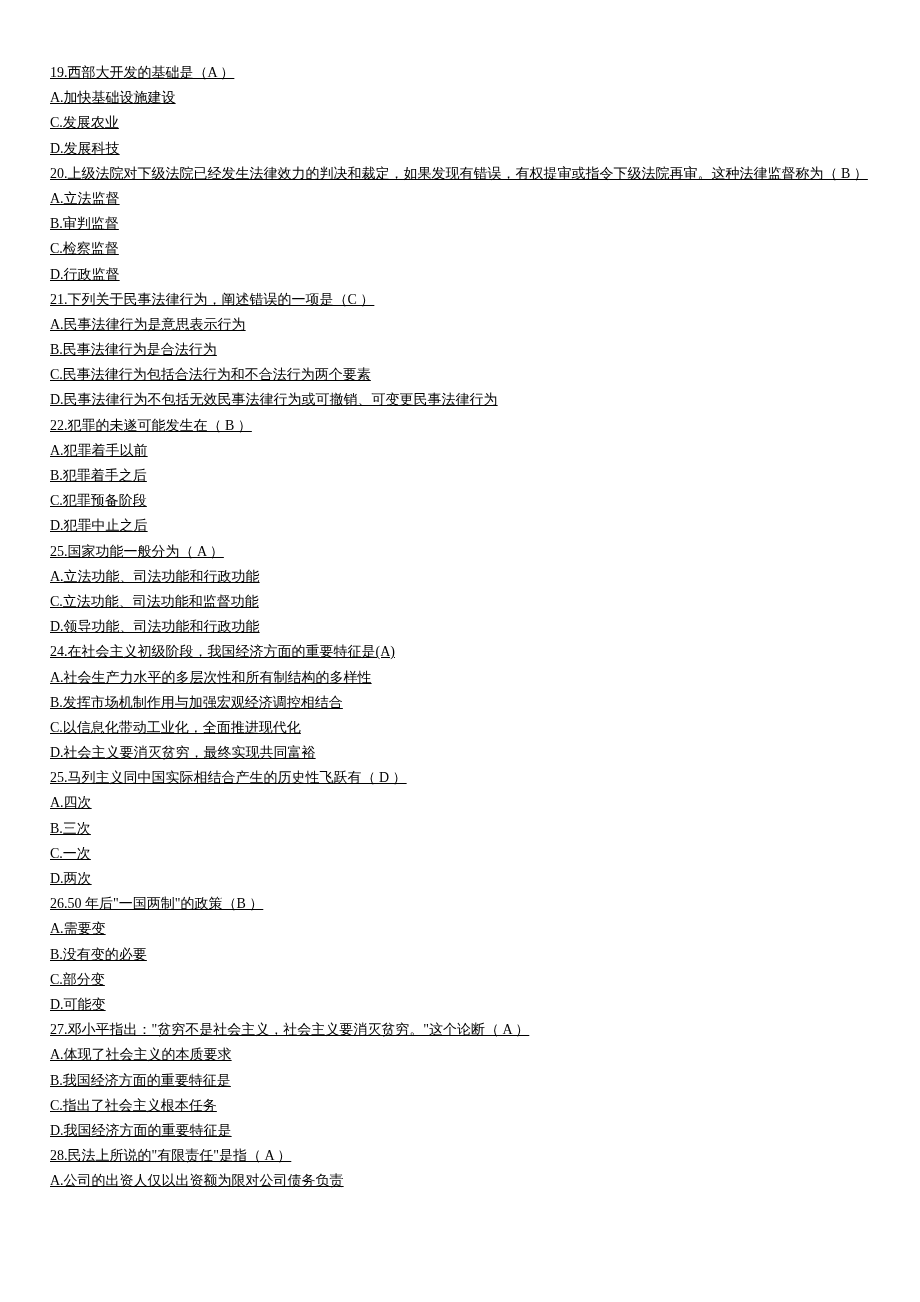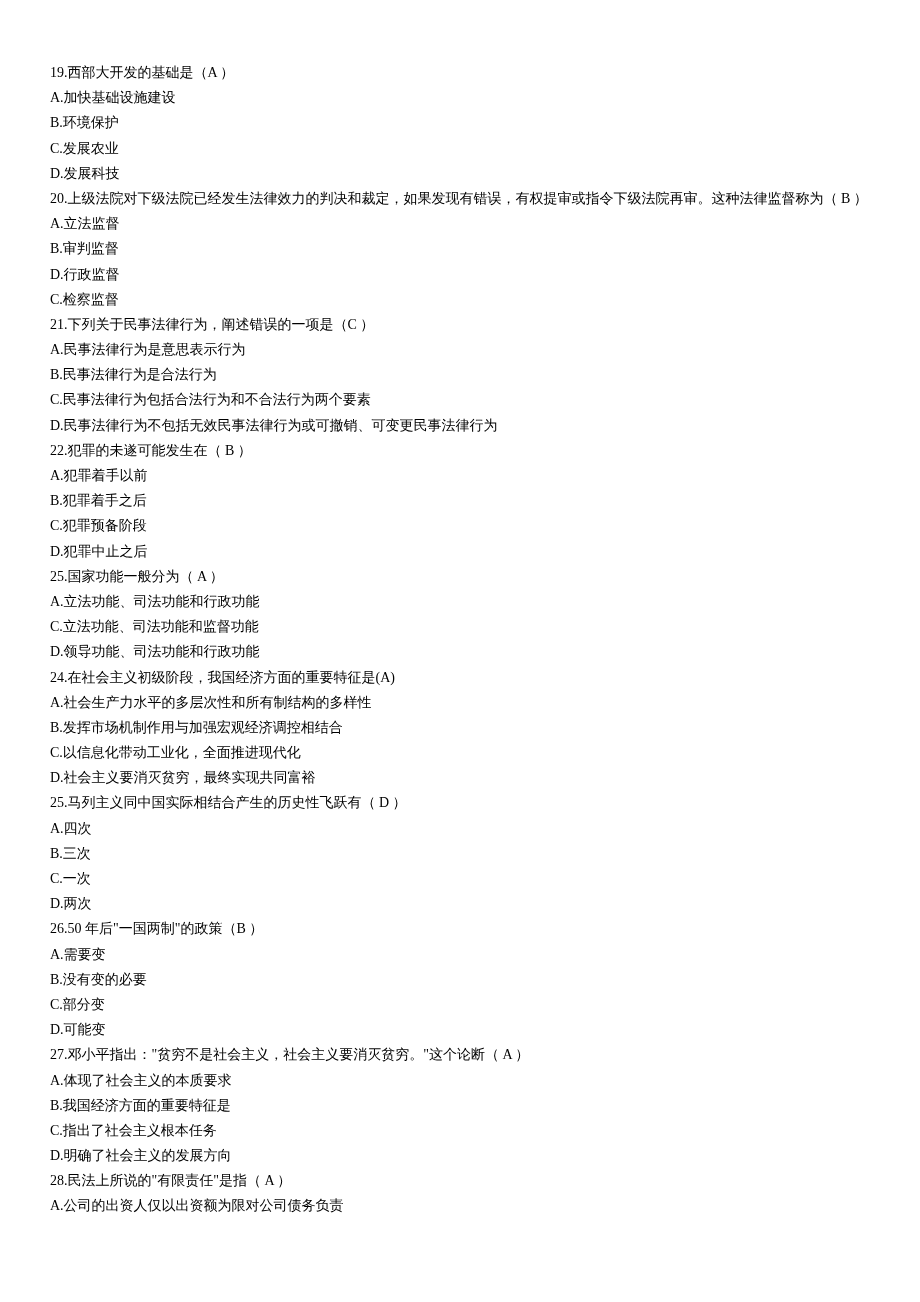--- a/index.html
+++ b/index.html
@@ -6,36 +6,36 @@
     margin: 0;
     padding: 60px 50px 50px 50px;
     font-family: "SimSun", "宋体", serif;
     font-size: 14px;
     line-height: 1.8;
     color: #000;
     background: #fff;
   }
   .line {
     display: block;
+    text-decoration: underline;
   }
 </style>
 </head>
 <body>
 
 <div id="content">
     <span class="line">19.西部大开发的基础是（A ）</span>
     <span class="line">A.加快基础设施建设</span>
-    <span class="line">B.环境保护</span>
     <span class="line">C.发展农业</span>
     <span class="line">D.发展科技</span>
     <span class="line">20.上级法院对下级法院已经发生法律效力的判决和裁定，如果发现有错误，有权提审或指令下级法院再审。这种法律监督称为（ B ）</span>
     <span class="line">A.立法监督</span>
     <span class="line">B.审判监督</span>
+    <span class="line">C.检察监督</span>
     <span class="line">D.行政监督</span>
-    <span class="line">C.检察监督</span>
     <span class="line">21.下列关于民事法律行为，阐述错误的一项是（C ）</span>
     <span class="line">A.民事法律行为是意思表示行为</span>
     <span class="line">B.民事法律行为是合法行为</span>
     <span class="line">C.民事法律行为包括合法行为和不合法行为两个要素</span>
     <span class="line">D.民事法律行为不包括无效民事法律行为或可撤销、可变更民事法律行为</span>
     <span class="line">22.犯罪的未遂可能发生在（ B ）</span>
     <span class="line">A.犯罪着手以前</span>
     <span class="line">B.犯罪着手之后</span>
     <span class="line">C.犯罪预备阶段</span>
     <span class="line">D.犯罪中止之后</span>
@@ -55,16 +55,16 @@
     <span class="line">D.两次</span>
     <span class="line">26.50 年后"一国两制"的政策（B ）</span>
     <span class="line">A.需要变</span>
     <span class="line">B.没有变的必要</span>
     <span class="line">C.部分变</span>
     <span class="line">D.可能变</span>
     <span class="line">27.邓小平指出："贫穷不是社会主义，社会主义要消灭贫穷。"这个论断（ A ）</span>
     <span class="line">A.体现了社会主义的本质要求</span>
     <span class="line">B.我国经济方面的重要特征是</span>
     <span class="line">C.指出了社会主义根本任务</span>
-    <span class="line">D.明确了社会主义的发展方向</span>
+    <span class="line">D.我国经济方面的重要特征是</span>
     <span class="line">28.民法上所说的"有限责任"是指（ A ）</span>
     <span class="line">A.公司的出资人仅以出资额为限对公司债务负责</span>
   </div>
 
 </body></html>

